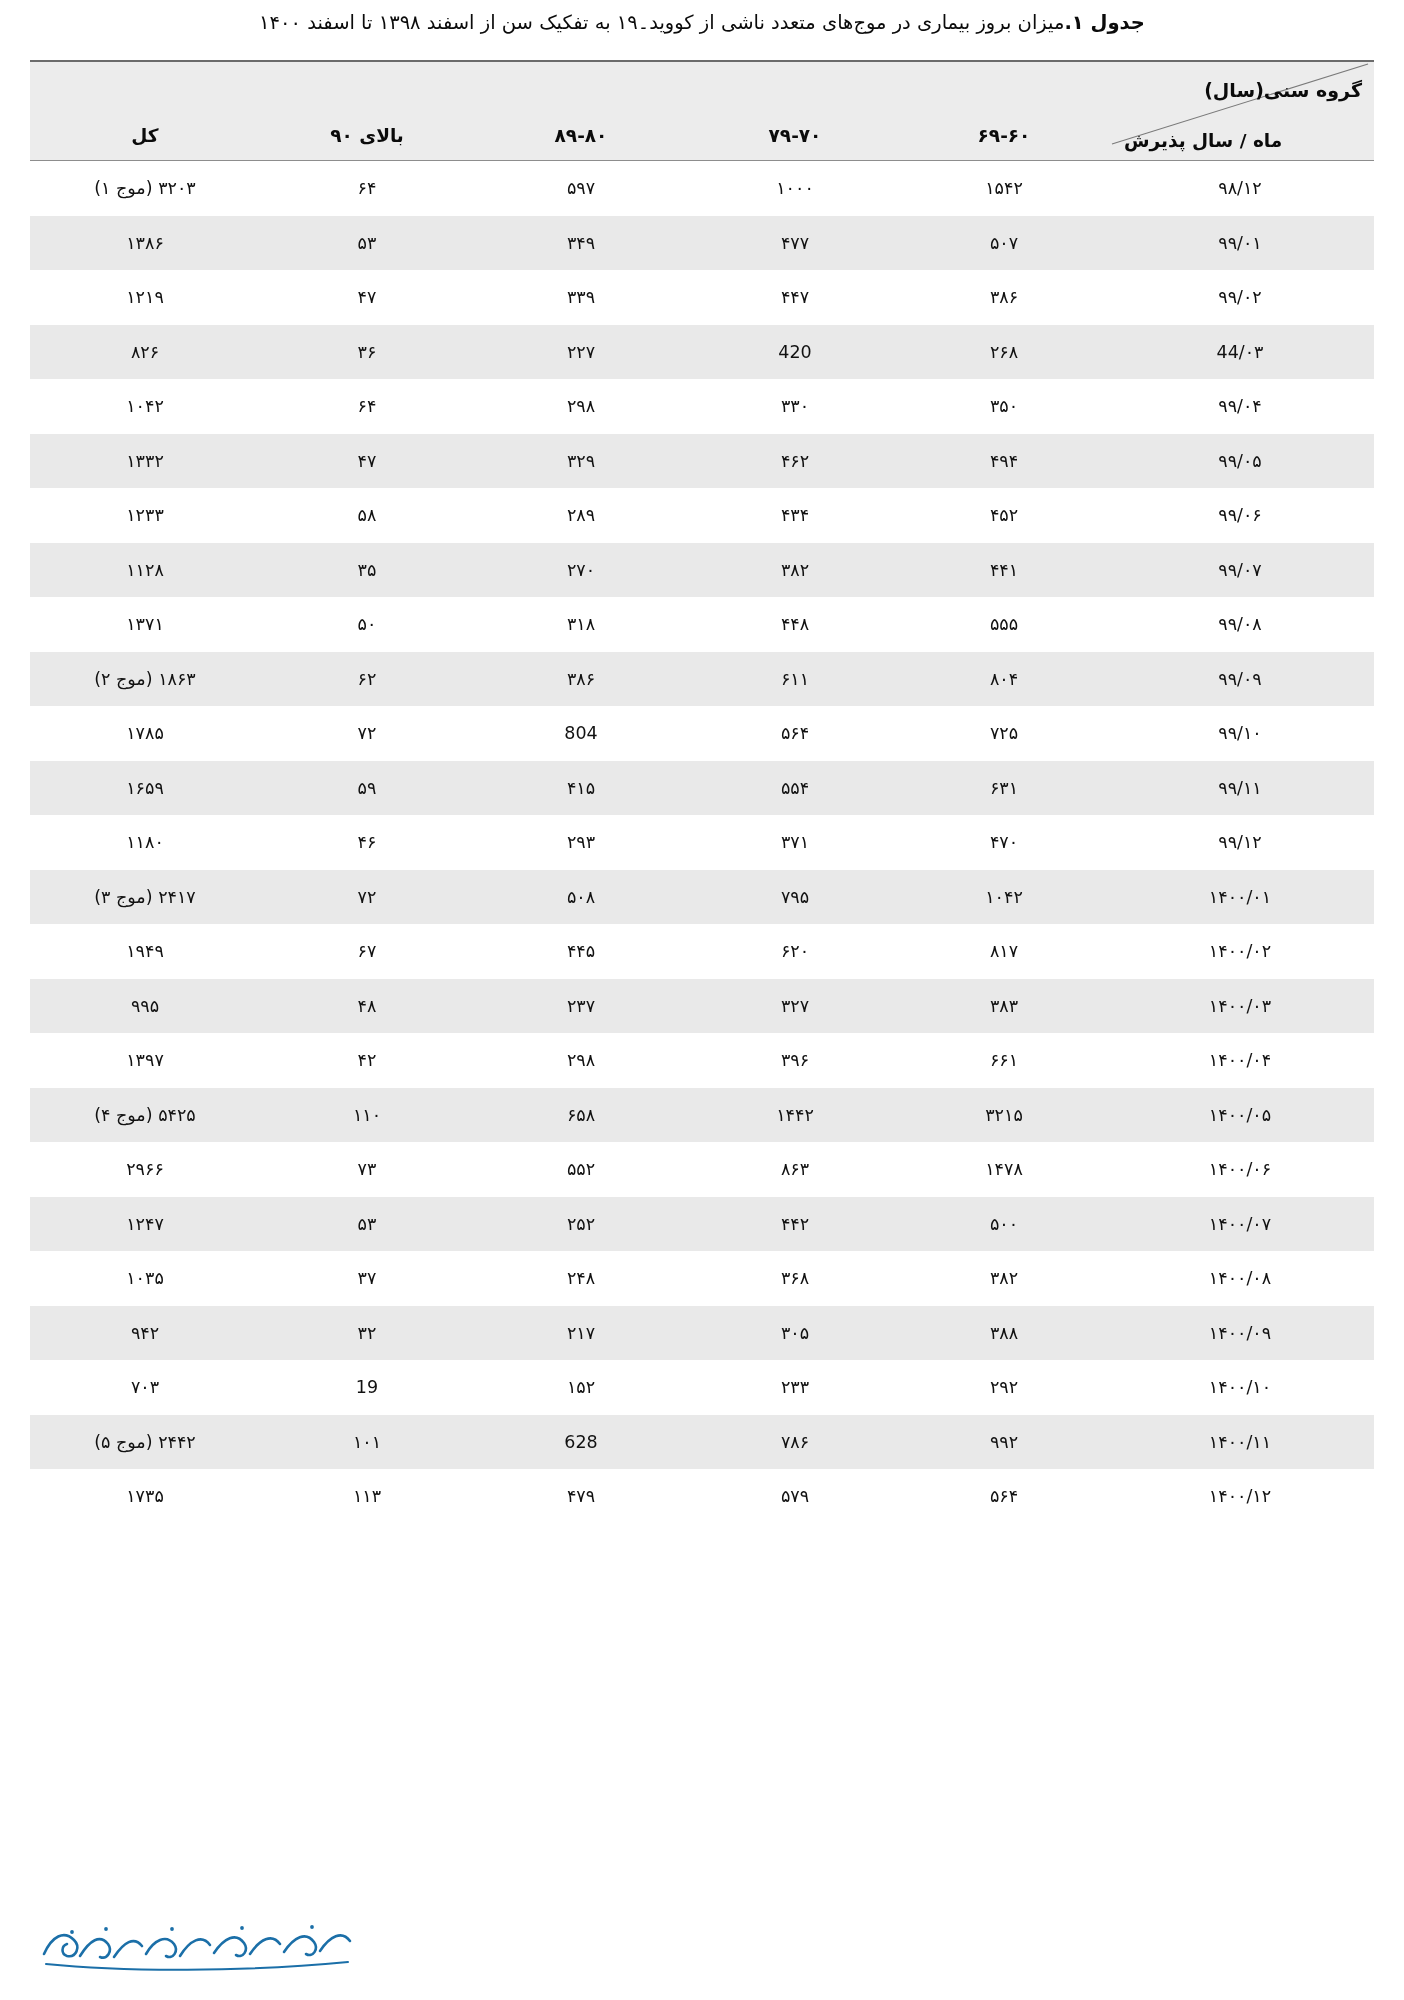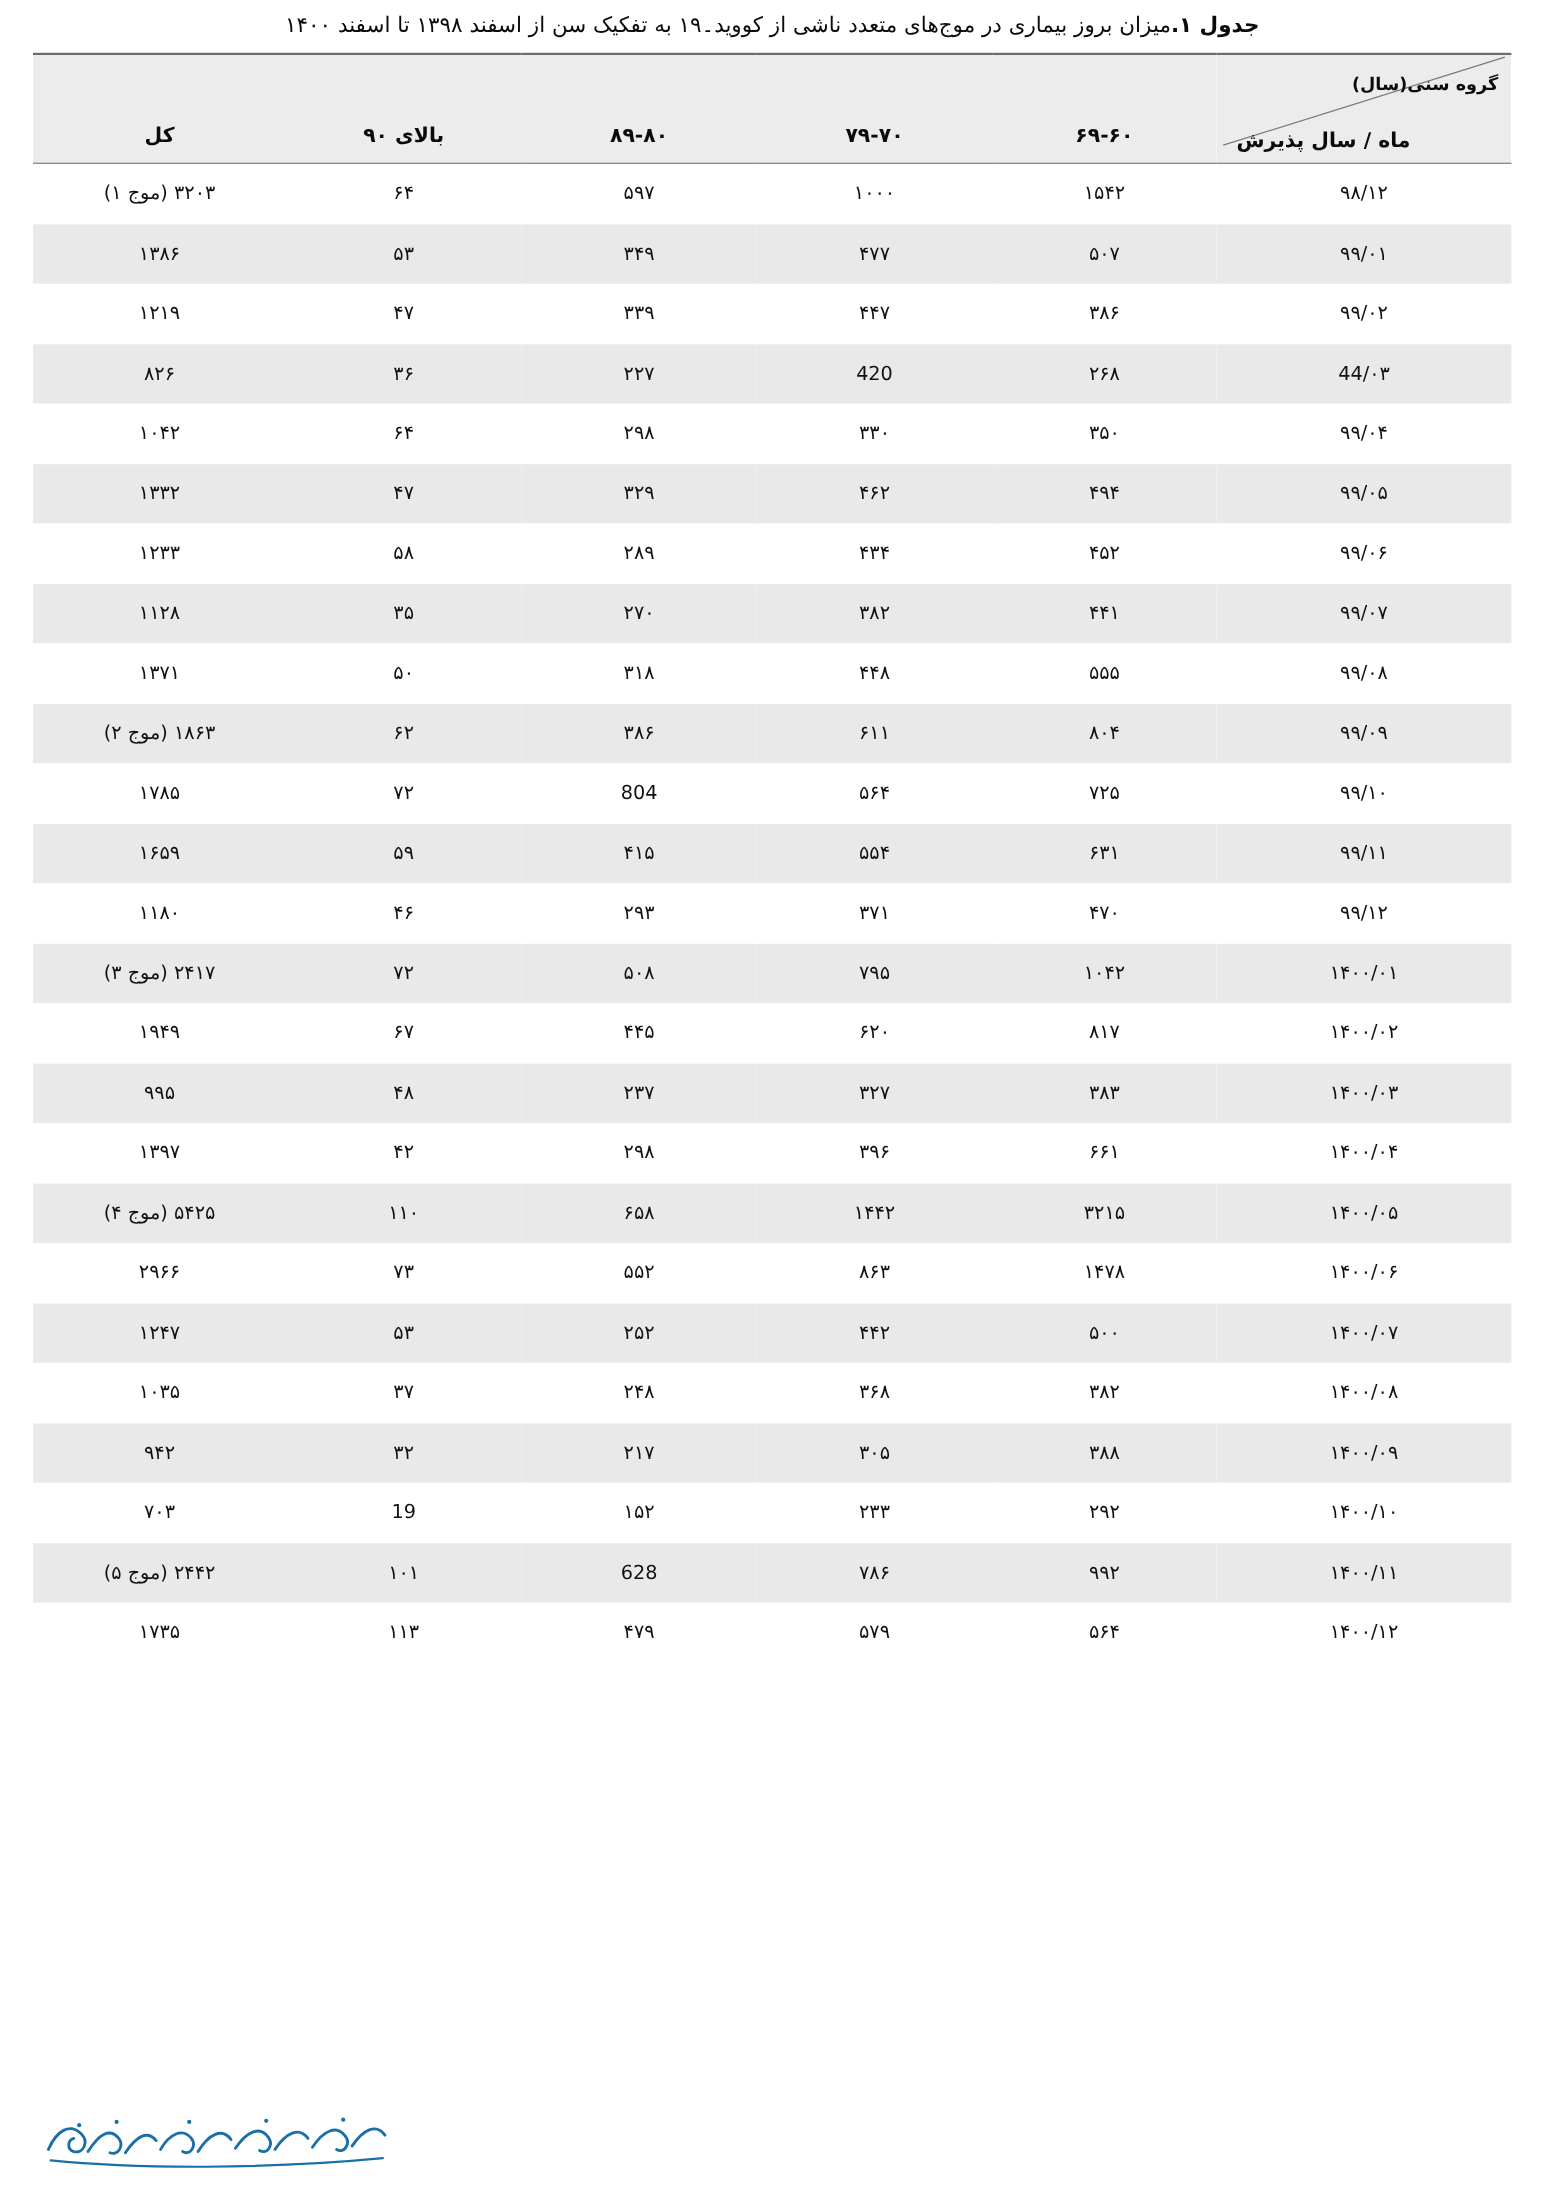--- a/index.html
+++ b/index.html
@@ -16,20 +16,21 @@
     overflow: hidden;
   }
   .page {
     width: 1404px;
     height: 2000px;
     box-sizing: border-box;
     padding: 0;
     position: relative;
     display: flex;
     flex-direction: column;
+    gap: 12px;
   }
   
   .caption {
     text-align: center;
     font-size: 19.5px;
     font-weight: bold;
     line-height: 1.35;
     padding: 10px 30px 12px 30px;
     direction: rtl;
     color: #0b0b0b;
@@ -73,21 +74,21 @@
   th.corner .diag {
     position: absolute;
     inset: 0;
     pointer-events: none;
   }
   th.corner .lbl-age {
     position: absolute;
     top: 17px;
     right: 12px;
     font-weight: bold;
-    font-size: 16px;
+    font-size: 19px;
     white-space: nowrap;
     margin-left: 20px;
   }
   th.corner .lbl-month {
     position: absolute;
     bottom: 9px;
     left: 18px;
     font-weight: bold;
     font-size: 18.5px;
     white-space: nowrap;

